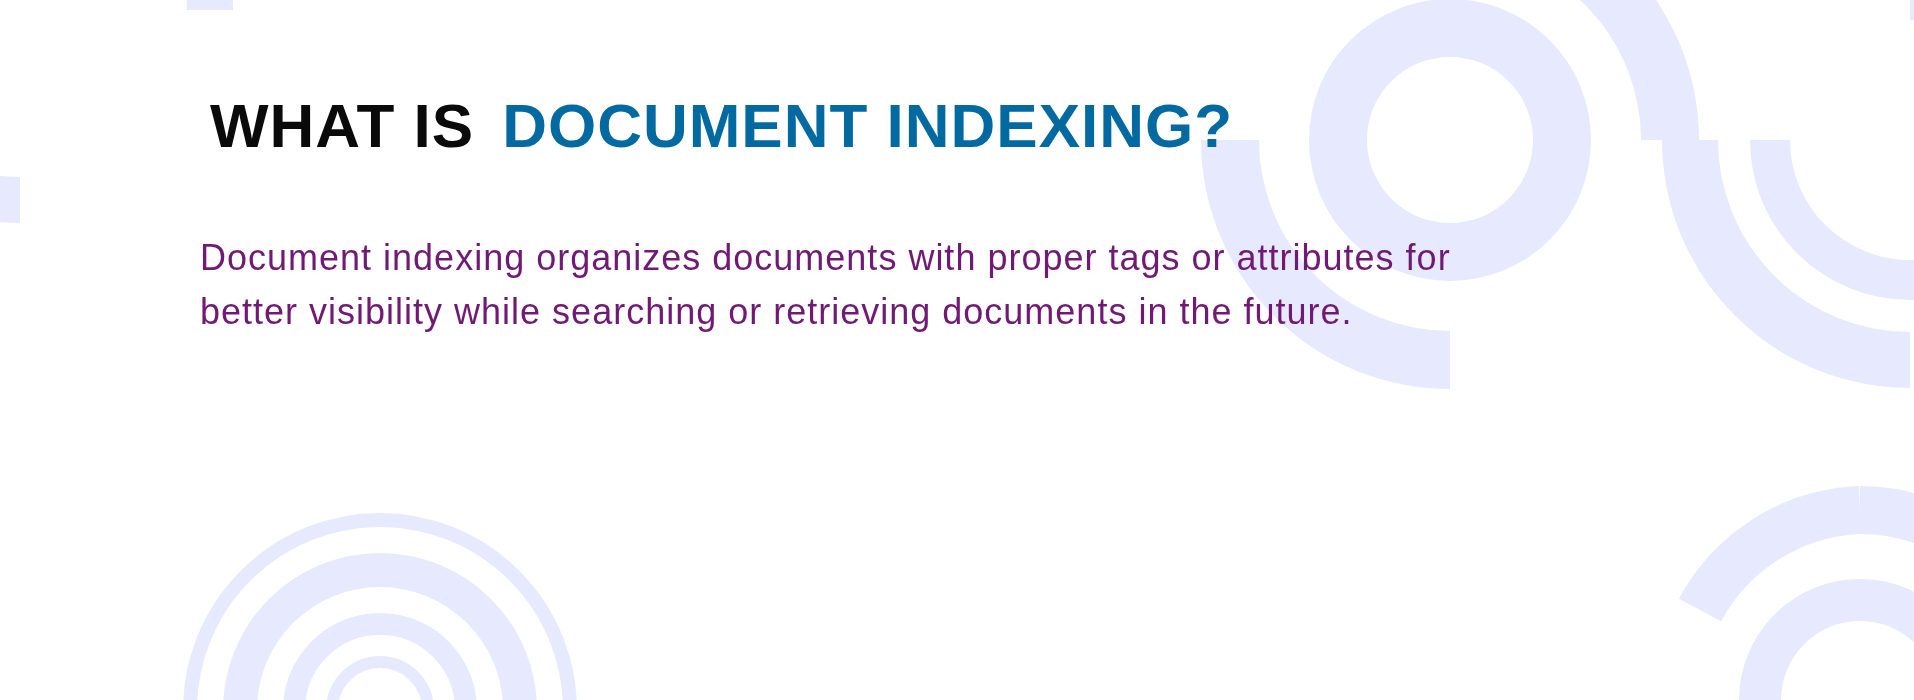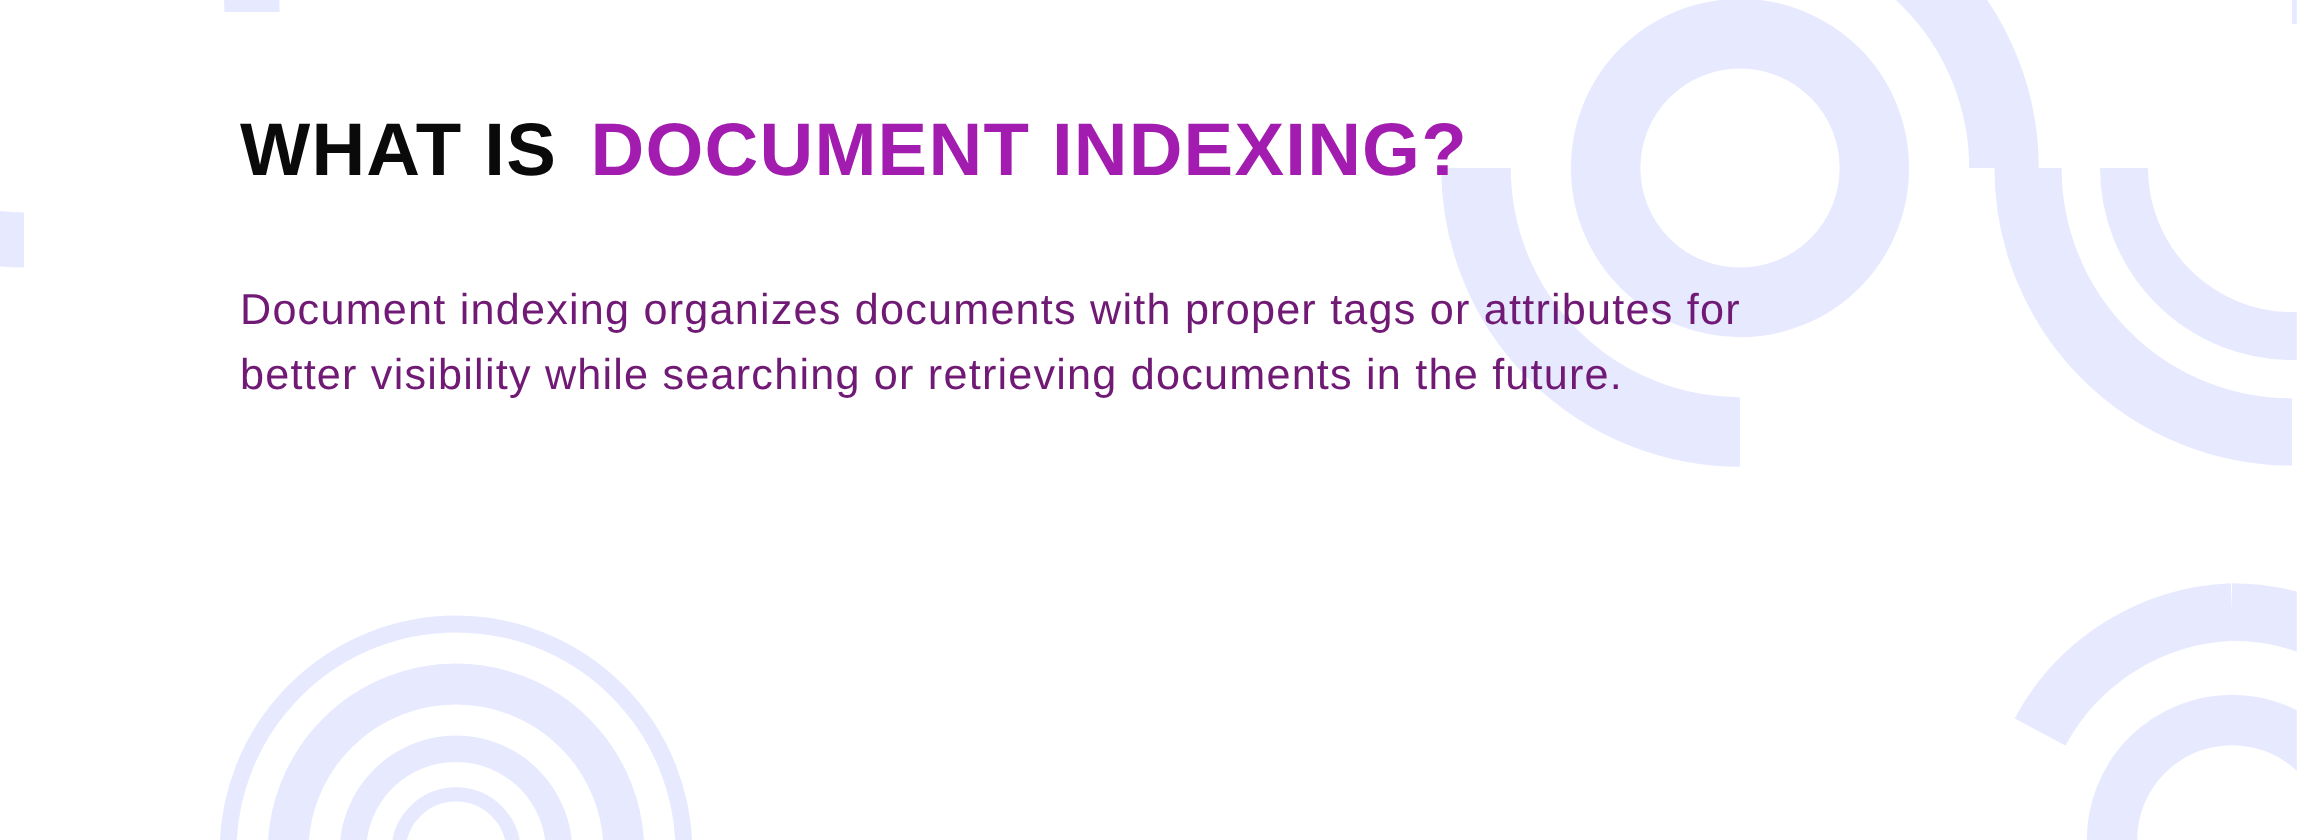--- a/index.html
+++ b/index.html
@@ -1,21 +1,21 @@
 <!DOCTYPE html>
 <html><head>
 <meta charset="utf-8">
 <style>
   * { margin: 0; padding: 0; box-sizing: border-box; }
   html, body { width: 1914px; height: 700px; overflow: hidden; background: #ffffff; font-family: "Arial", "Helvetica Neue", sans-serif; position: relative; }
   .bg-deco { position: absolute; pointer-events: none; }
   .content { position: absolute; left: 200px; top: 90px; width: 1400px; }
-  .heading { display: flex; align-items: baseline; gap: 28px; margin-bottom: 70px; }
+  .heading { display: flex; align-items: baseline; gap: 28px; margin-bottom: 70px; margin-left: 10px; }
   .heading-prefix { font-family: "Arial Black", "Impact", sans-serif; font-weight: 900; font-size: 62px; letter-spacing: 1px; text-transform: uppercase; color: #0a0a0a; font-stretch: condensed; }
-  .heading-highlight { font-family: "Arial Black", "Impact", sans-serif; font-weight: 900; font-size: 62px; letter-spacing: 1px; text-transform: uppercase; color: #a21caf; font-stretch: condensed; }
+  .heading-highlight { font-family: "Arial Black", "Impact", sans-serif; font-weight: 900; font-size: 62px; letter-spacing: 1px; text-transform: uppercase; color: #0369a1; font-stretch: condensed; }
   .body-text { font-size: 36px; line-height: 1.5; color: #701a75; letter-spacing: 1px; max-width: 1300px; }
 </style>
 </head>
 <body>
 
 <svg class="bg-deco" style="left:-210px; top:-220px;" width="460" height="460" viewBox="0 0 460 460">
   <g fill="none" stroke="#e7eaff">
     <path d="M 230 40 A 190 190 0 0 1 420 230" stroke-width="46"></path>
     <path d="M 230 420 A 190 190 0 0 1 40 230" stroke-width="46"></path>
     <path d="M 75 340 A 190 190 0 0 1 55 305" stroke-width="26"></path>

